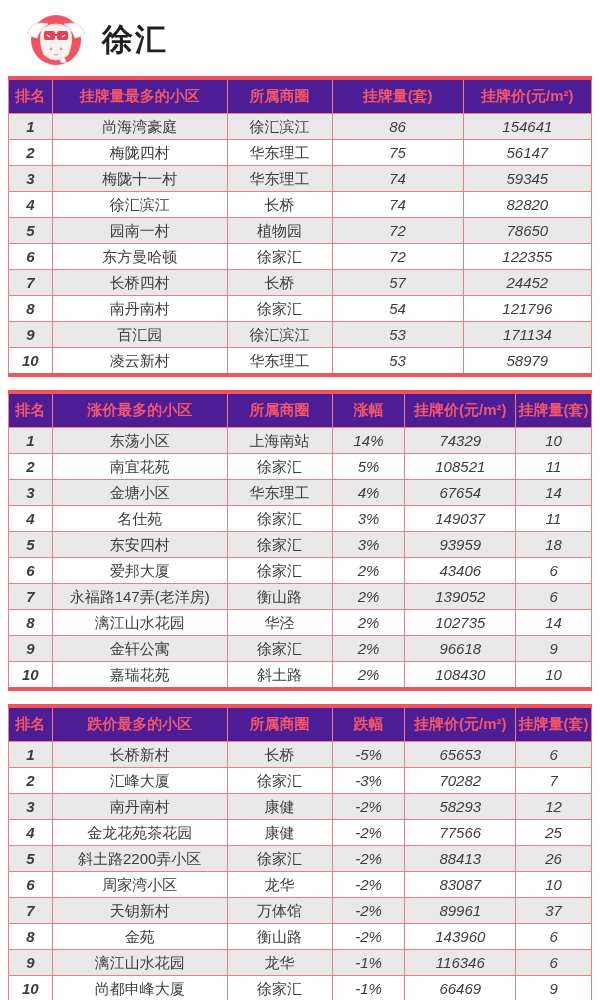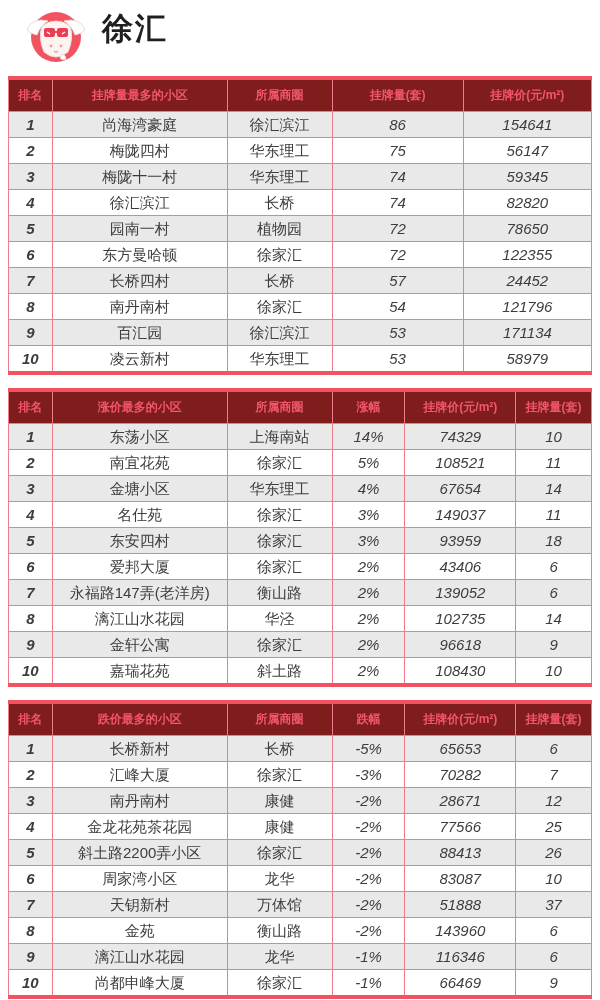--- a/index.html
+++ b/index.html
@@ -9,40 +9,40 @@
     --rowalt:#e9e9e9;
     --txt:#3d3d3d;
   }
   html,body{margin:0;padding:0;background:#ffffff;}
   body{
     width:600px;height:1000px;box-sizing:border-box;
     font-family:"Liberation Sans","DejaVu Sans",sans-serif;
     overflow:hidden;
   }
   .page-header{
-    display:flex;gap:16px;
+    display:flex;align-items:center;gap:16px;
     padding:8px 0 4px 24px;height:64px;box-sizing:content-box;
   }
   .logo{width:62px;height:58px;display:inline-block;flex:0 0 auto;}
   h1.page-title{
     margin:0;font-size:31px;font-weight:bold;color:#1f1f1f;letter-spacing:2px;
   }
   .tablewrap{margin:0 8px 13px 8px;}
   table{
     width:100%;border-collapse:collapse;table-layout:fixed;
     border-top:4px solid var(--accent);
     border-bottom:4px solid var(--accent);
   }
   th,td{
     border:1px solid var(--bd);
     text-align:center;overflow:hidden;white-space:nowrap;
   }
   th{
-    color:var(--hdr);font-weight:bold;font-size:12px;
-    padding:7px 1px;background:#7f1d1d;
+    color:var(--hdr);font-weight:bold;font-size:15px;
+    padding:7px 1px;background:#4c1d95;
   }
   td{
     font-size:15px;color:var(--txt);padding:3px 1px;line-height:19px;
     background:#ffffff;
   }
   tbody tr:nth-child(odd) td{background:var(--rowalt);}
   td.num{font-style:italic;}
   td:first-child.num{font-weight:bold;}
   
   .t5 .c-rank{width:7.5%}.t5 .c-name{width:30%}.t5 .c-biz{width:18%}
@@ -317,21 +317,21 @@
             <td>徐家汇</td>
             <td class="num">-3%</td>
             <td class="num">70282</td>
             <td class="num">7</td>
           </tr>
           <tr>
             <td class="num">3</td>
             <td>南丹南村</td>
             <td>康健</td>
             <td class="num">-2%</td>
-            <td class="num">28671</td>
+            <td class="num">58293</td>
             <td class="num">12</td>
           </tr>
           <tr>
             <td class="num">4</td>
             <td>金龙花苑茶花园</td>
             <td>康健</td>
             <td class="num">-2%</td>
             <td class="num">77566</td>
             <td class="num">25</td>
           </tr>
@@ -349,21 +349,21 @@
             <td>龙华</td>
             <td class="num">-2%</td>
             <td class="num">83087</td>
             <td class="num">10</td>
           </tr>
           <tr>
             <td class="num">7</td>
             <td>天钥新村</td>
             <td>万体馆</td>
             <td class="num">-2%</td>
-            <td class="num">51888</td>
+            <td class="num">89961</td>
             <td class="num">37</td>
           </tr>
           <tr>
             <td class="num">8</td>
             <td>金苑</td>
             <td>衡山路</td>
             <td class="num">-2%</td>
             <td class="num">143960</td>
             <td class="num">6</td>
           </tr>

